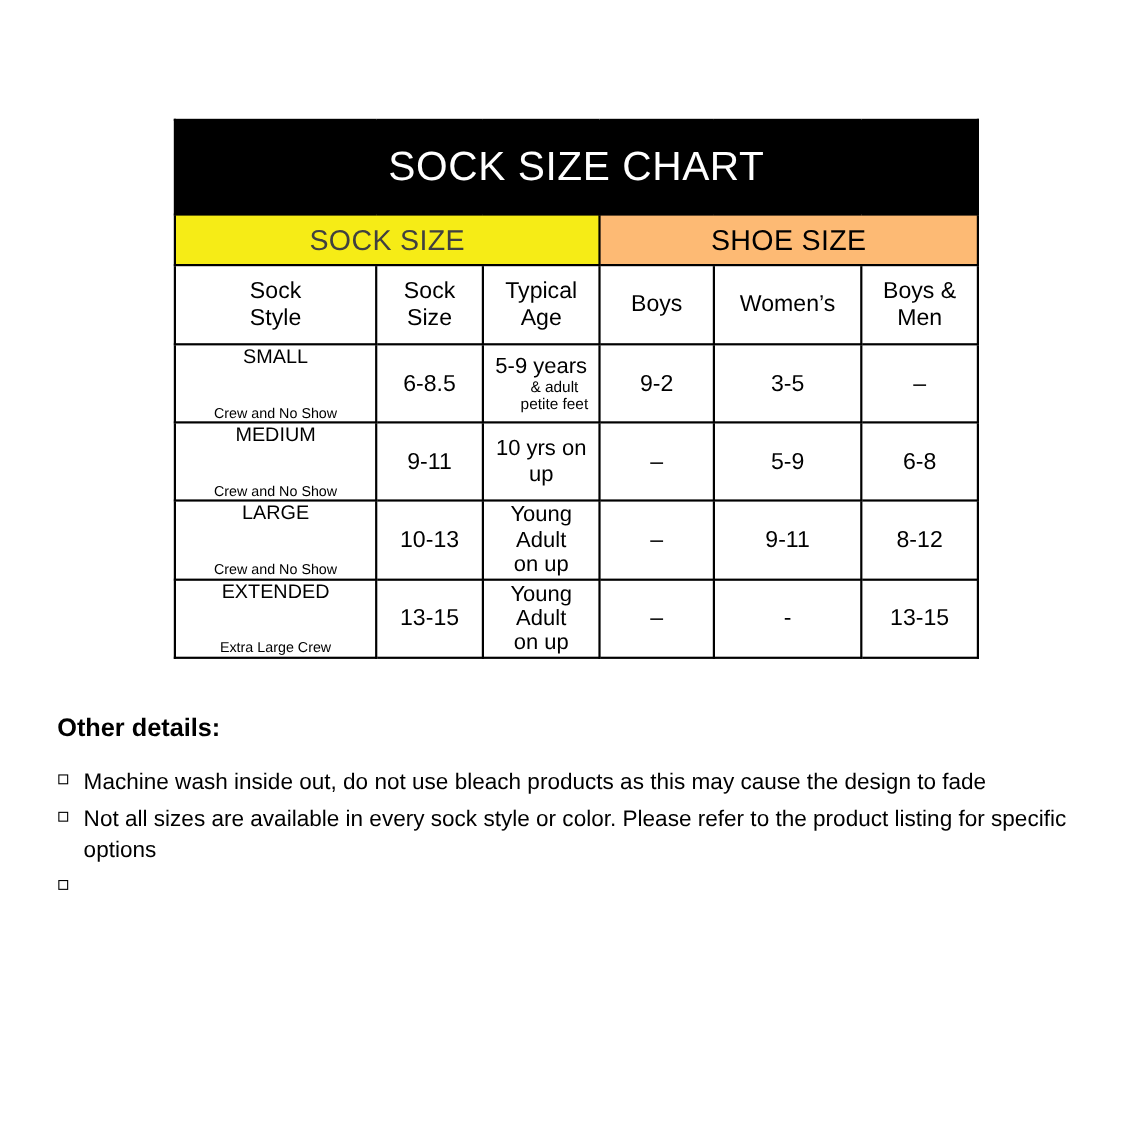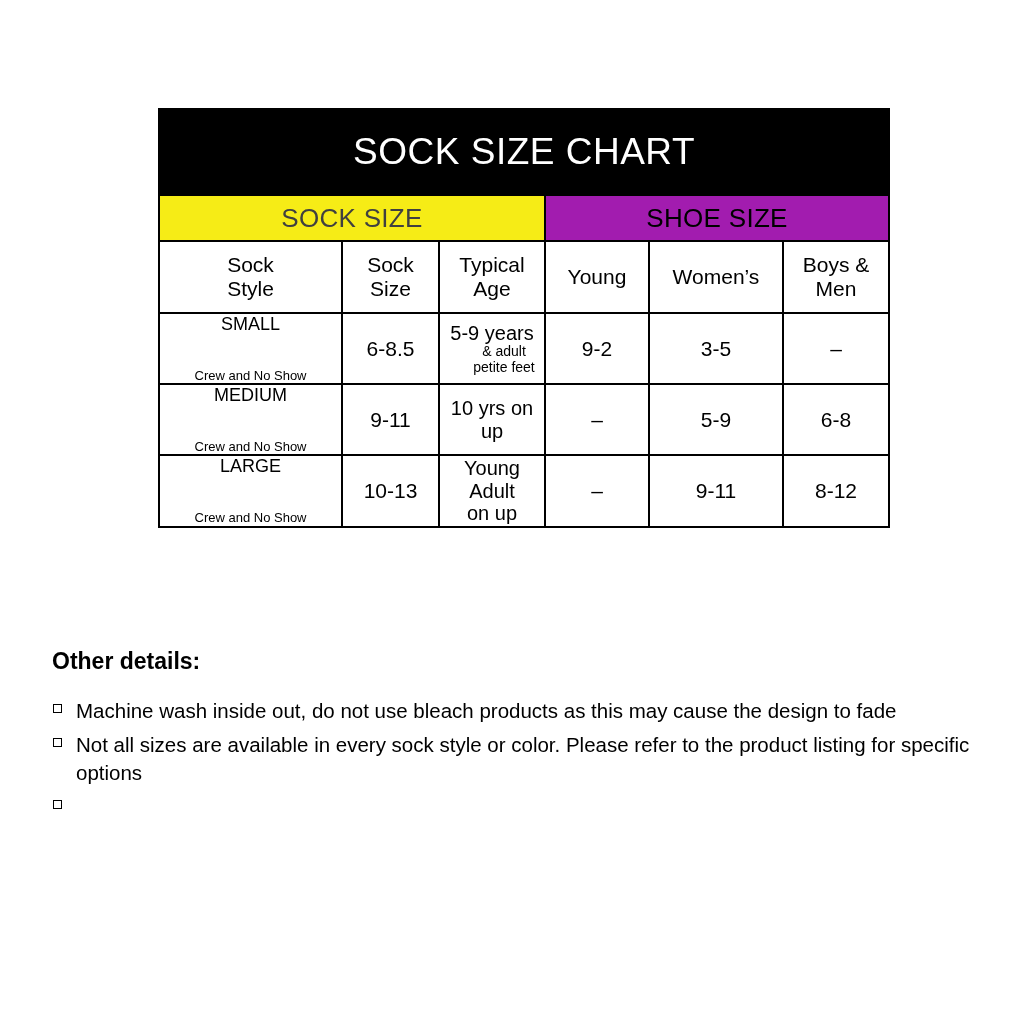--- a/index.html
+++ b/index.html
@@ -51,21 +51,21 @@
   
   .group-sock {
     background: #f6ec16;
     color: #404040;
     height: 44px;
     font-size: 26px;
     font-weight: bold;
     letter-spacing: 0.3px;
   }
   .group-shoe {
-    background: #a21caf;
+    background: #fdba74;
     color: #000;
     height: 44px;
     font-size: 26px;
     font-weight: bold;
     letter-spacing: 0.3px;
   }
 
   
   .col-head {
     height: 70px;
@@ -182,21 +182,21 @@
         </td>
         <td class="col-head">
           <span class="two-line">Sock</span>
           <span class="two-line">Size</span>
         </td>
         <td class="col-head">
           <span class="two-line">Typical</span>
           <span class="two-line">Age</span>
         </td>
         <td class="col-head">
-          <span class="two-line">Young</span>
+          <span class="two-line">Boys</span>
         </td>
         <td class="col-head">
           <span class="two-line">Women’s</span>
         </td>
         <td class="col-head">
           <span class="two-line">Boys &amp;</span>
           <span class="two-line">Men</span>
         </td>
       </tr>
 
@@ -238,20 +238,34 @@
         <td class="row-cell num-cell">10-13</td>
         <td class="row-cell age-cell">
           <span class="age-l2">Young Adult</span>
           <span class="age-l2">on up</span>
         </td>
         <td class="row-cell num-cell">–</td>
         <td class="row-cell num-cell">9-11</td>
         <td class="row-cell num-cell">8-12</td>
       </tr>
 
+      <tr class="data-row">
+        <td class="row-cell style-cell">
+          <span class="style-name">EXTENDED</span>
+          <span class="style-sub">Extra Large Crew</span>
+        </td>
+        <td class="row-cell num-cell">13-15</td>
+        <td class="row-cell age-cell">
+          <span class="age-l2">Young Adult</span>
+          <span class="age-l2">on up</span>
+        </td>
+        <td class="row-cell num-cell">–</td>
+        <td class="row-cell num-cell">-</td>
+        <td class="row-cell num-cell">13-15</td>
+      </tr>
     </tbody>
   </table>
 </div>
 
 <div class="details">
   <div class="details-title">Other details:</div>
   <ul class="details-list">
     <li>
       <span class="bullet"></span>
       <span>Machine wash inside out, do not use bleach products as this may cause the design to fade</span>

